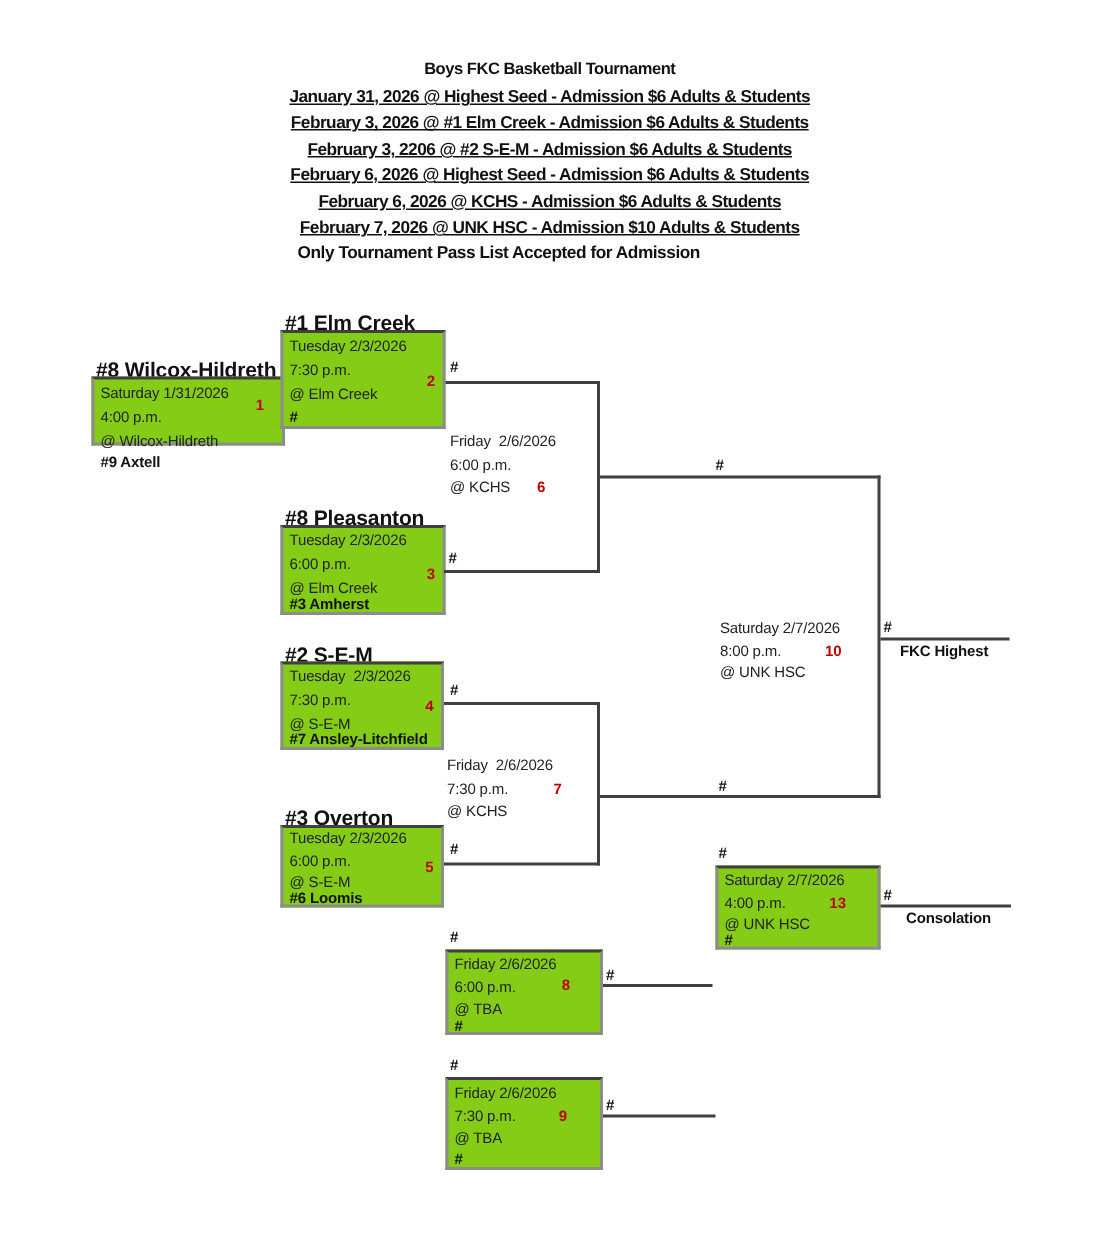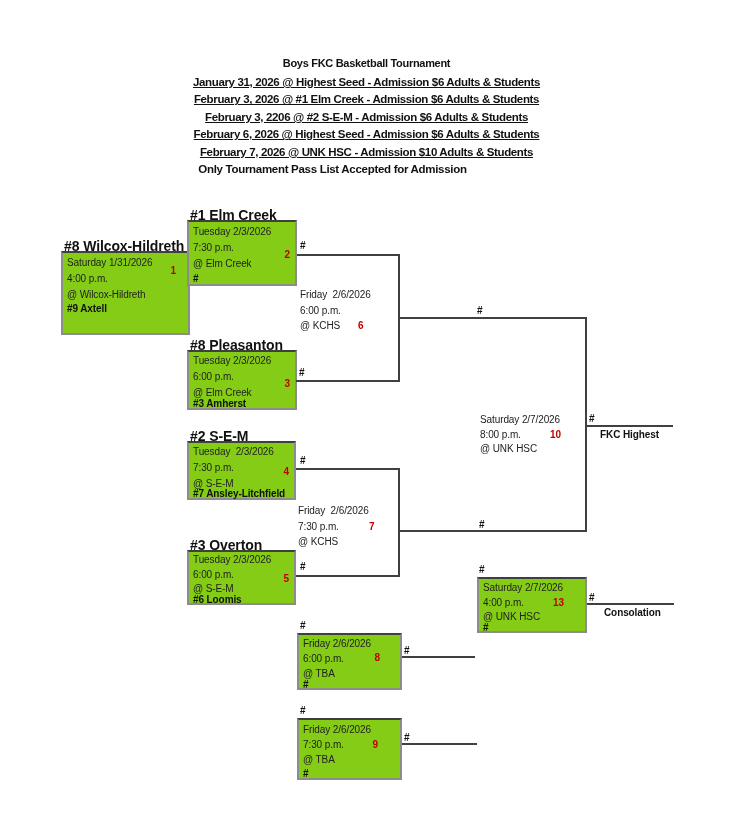--- a/index.html
+++ b/index.html
@@ -1,19 +1,19 @@
 <!DOCTYPE html>
 <html><head>
 <meta charset="utf-8">
 <style>
   html,body{margin:0;padding:0;background:#fff;}
   .page{position:relative;width:733px;height:826px;background:#ffffff;
         font-family:"Liberation Sans",sans-serif;color:#1a1a1a;overflow:hidden;}
   
-  .header{position:absolute;left:0;top:57px;width:733px;text-align:center;}
+  .header{position:absolute;left:0;top:40px;width:733px;text-align:center;}
   .title{font-size:11px;font-weight:bold;letter-spacing:-0.3px;margin-bottom:5px;color:#111;}
   .sched{font-size:11.5px;font-weight:bold;letter-spacing:-0.35px;line-height:17.4px;color:#111;white-space:pre;text-decoration:underline;}
   .footnote{font-size:11.5px;font-weight:bold;letter-spacing:-0.3px;margin-top:2px;
             transform:translateX(-34px);color:#111;}
   
   .abs{position:absolute;white-space:pre;}
   .team{font-size:14px;font-weight:bold;letter-spacing:-0.1px;color:#111;}
   .row{position:absolute;left:4px;font-size:10px;letter-spacing:-0.1px;white-space:pre;color:#222;}
   .row.bold{font-weight:bold;color:#111;}
   .txt{font-size:10px;letter-spacing:-0.1px;color:#222;}
@@ -29,26 +29,27 @@
 <body>
 
 <div class="page">
 
   <div class="header">
     <div class="title">Boys FKC Basketball Tournament</div>
     <div class="sched">January 31, 2026 @ Highest Seed - Admission $6 Adults &amp; Students</div>
     <div class="sched">February 3, 2026 @ #1 Elm Creek - Admission $6 Adults &amp; Students</div>
     <div class="sched">February 3, 2206 @ #2 S-E-M - Admission $6 Adults &amp; Students</div>
     <div class="sched">February 6, 2026 @ Highest Seed - Admission $6 Adults &amp; Students</div>
+    <div class="sched">February 6, 2026 @ KCHS - Admission $6 Adults &amp; Students</div>
     <div class="sched">February 7, 2026 @ UNK HSC - Admission $10 Adults &amp; Students</div>
     <div class="footnote">Only Tournament Pass List Accepted for Admission</div>
   </div>
 
   <div class="abs team" style="left:64px;top:238px">#8 Wilcox-Hildreth</div>
-  <div class="gbox" style="left:61px;top:251px;width:129px;height:84px">
+  <div class="gbox" style="left:61px;top:251px;width:129px;height:46px">
     <div class="row" style="top:4px">Saturday 1/31/2026</div>
     <div class="row" style="top:20px">4:00 p.m.</div>
     <div class="row" style="top:36px">@ Wilcox-Hildreth</div>
     <div class="row bold" style="top:50px">#9 Axtell</div>
     <div class="gnum" style="right:12px;top:12px">1</div>
   </div>
 
   <div class="abs team" style="left:190px;top:207px">#1 Elm Creek</div>
   <div class="gbox" style="left:187px;top:220px;width:110px;height:66px">
     <div class="row" style="top:4px">Tuesday 2/3/2026</div>

